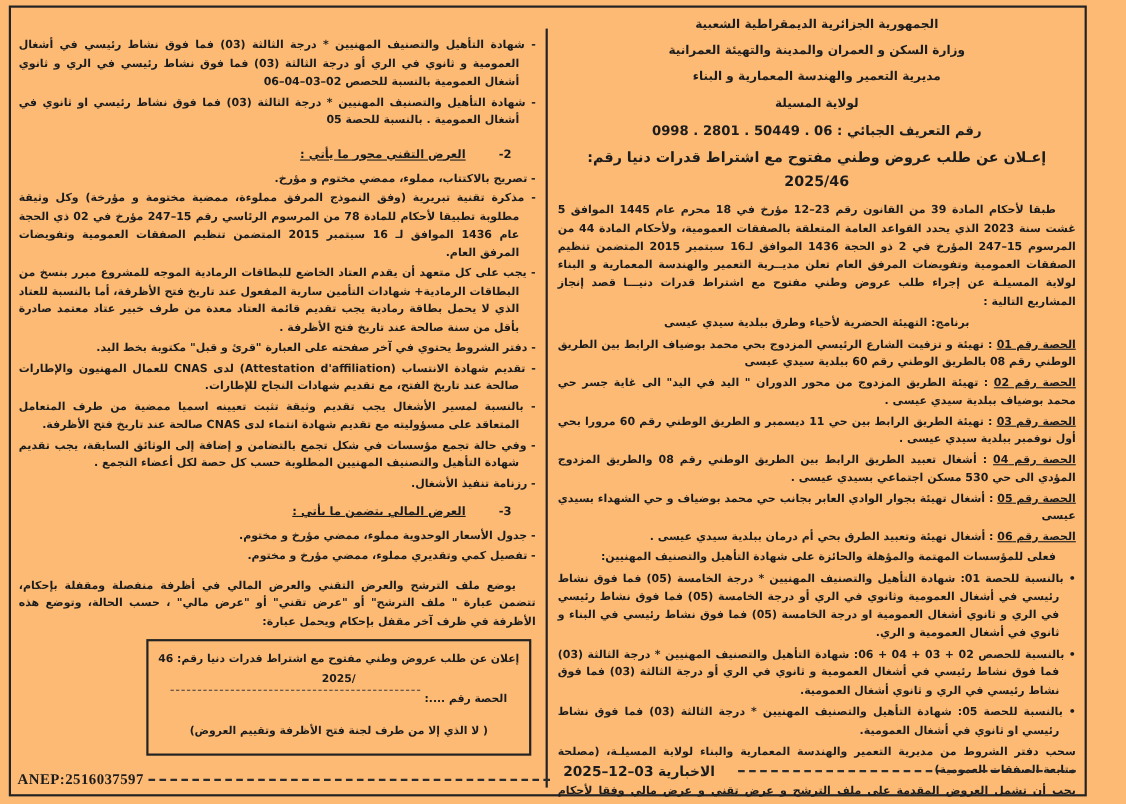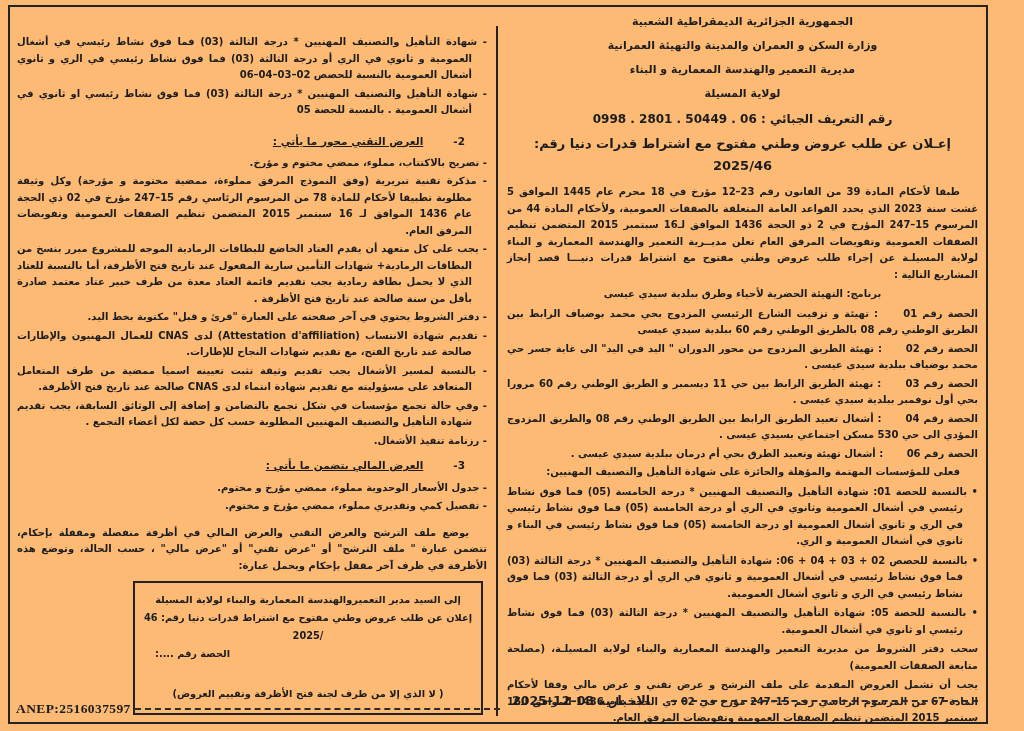--- a/index.html
+++ b/index.html
@@ -15,32 +15,32 @@
   .col-right{left:507px;top:13px;width:471px;}
   .col-left{left:17px;top:34px;width:470px;}
 
   .hdr-line{text-align:center;font-size:11px;margin-bottom:6px;}
   .nif{text-align:center;font-size:12px;margin-bottom:4px;}
   .title{text-align:center;font-size:13px;margin:3px 0 8px;}
   .para{margin:0 0 3px;text-align:justify;}
   .indent{text-indent:18px;}
   .center{text-align:center;}
   .lot{margin:0 0 2px;text-align:justify;}
-  .lot-label{margin-left:20px;}
+  .lot-label{text-decoration:underline;}
   .hang{padding-right:15px;text-indent:-15px;text-align:justify;margin:0 0 2px;}
   .bullet{margin:3px 0;}
   .sec{margin:8px 22px 5px 0;font-size:10.5px;}
   .sec .num{display:inline-block;margin-left:30px;}
   .u{text-decoration:underline;}
 
   .env-box{
     width:330px;margin:7px 4px 9px auto;border:2px solid #232323;
     padding:8px 8px 10px;text-align:center;font-size:9.8px;line-height:1.85;
   }
-  .box-lot-row{display:flex;direction:rtl;align-items:flex-end;padding:0 12px;gap:4px;flex-direction:column;}
+  .box-lot-row{display:flex;direction:rtl;align-items:flex-start;padding:0 12px;gap:4px;}
   .dot-fill{flex:1;border-bottom:1.5px dashed #3a3a3a;height:0;margin-bottom:5px;}
   .box-warning{margin-top:11px;}
 
   .np-footer{position:absolute;left:512px;top:693px;width:466px;display:flex;direction:ltr;align-items:center;gap:17px;}
   .np-text{direction:rtl;font-weight:bold;font-size:12.5px;white-space:nowrap;}
   .np-text span{margin-right:4px;}
   .dash-fill{flex:1;border-top:2px dashed #2c2c2c;height:0;}
   .anep-footer{position:absolute;left:16px;top:701px;width:484px;display:flex;direction:ltr;align-items:center;gap:4px;}
   .anep-text{font-family:"Liberation Serif",serif;font-weight:bold;font-size:13.5px;letter-spacing:.4px;white-space:nowrap;}
 </style>
@@ -59,20 +59,21 @@
     <div class="nif">رقم التعريف الجبائي : 06 . 50449 . 2801 . 0998</div>
     <div class="title">إعـلان عن طلب عروض وطني مفتوح مع اشتراط قدرات دنيا رقم:  2025/46</div>
 
     <p class="para indent">طبقا لأحكام المادة 39 من القانون رقم 23–12 مؤرخ في 18 محرم عام 1445 الموافق 5 غشت سنة 2023 الذي يحدد القواعد العامة المتعلقة بالصفقات العمومية، ولأحكام المادة 44 من المرسوم 15–247 المؤرخ في 2 ذو الحجة 1436 الموافق لـ16 سبتمبر 2015 المتضمن تنظيم الصفقات العمومية وتفويضات المرفق العام تعلن مديــرية التعمير والهندسة المعمارية و البناء لولاية المسيلـة عن إجراء طلب عروض وطني مفتوح مع اشتراط قدرات دنيـــا قصد إنجاز المشاريع التالية :</p>
     <div class="para center">برنامج: التهيئة الحضرية لأحياء وطرق ببلدية سيدي عيسى</div>
 
     <div class="lot"><span class="lot-label">الحصة رقم 01</span><span> : تهيئة و تزفيت الشارع الرئيسي المزدوج بحي محمد بوضياف الرابط بين الطريق الوطني رقم 08 بالطريق الوطني رقم 60 ببلدية سيدي عيسى</span></div>
     <div class="lot"><span class="lot-label">الحصة رقم 02</span><span> : تهيئة الطريق المزدوج من محور الدوران " اليد في اليد" الى غاية جسر حي محمد بوضياف ببلدية سيدي عيسى .</span></div>
     <div class="lot"><span class="lot-label">الحصة رقم 03</span><span> : تهيئة الطريق الرابط بين حي 11 ديسمبر و الطريق الوطني رقم 60 مرورا بحي أول نوفمبر ببلدية سيدي عيسى .</span></div>
     <div class="lot"><span class="lot-label">الحصة رقم 04</span><span> : أشغال تعبيد الطريق الرابط بين الطريق الوطني رقم 08 والطريق المزدوج المؤدي الى حي 530 مسكن اجتماعي بسيدي عيسى .</span></div>
+    <div class="lot"><span class="lot-label">الحصة رقم 05</span><span> : أشغال تهيئة بجوار الوادي العابر بجانب حي محمد بوضياف و حي الشهداء بسيدي عيسى</span></div>
     <div class="lot"><span class="lot-label">الحصة رقم 06</span><span> : أشغال تهيئة وتعبيد الطرق بحي أم درمان ببلدية سيدي عيسى .</span></div>
 
     <p class="para indent">فعلى للمؤسسات المهتمة والمؤهلة والحائزة على شهادة التأهيل والتصنيف المهنيين:</p>
 
     <div class="hang bullet">•  بالنسبة للحصة 01: شهادة التأهيل والتصنيف المهنيين * درجة الخامسة (05) فما فوق نشاط رئيسي في أشغال العمومية وثانوي في الري أو درجة الخامسة (05) فما فوق نشاط رئيسي في الري و ثانوي أشغال العمومية او درجة الخامسة (05) فما فوق نشاط رئيسي في البناء و ثانوي في أشغال العمومية و الري.</div>
     <div class="hang bullet">•  بالنسبة للحصص 02 + 03 + 04 + 06: شهادة التأهيل والتصنيف المهنيين * درجة الثالثة (03) فما فوق نشاط رئيسي في أشغال العمومية و ثانوي في الري أو درجة الثالثة (03) فما فوق نشاط رئيسي في الري و ثانوي أشغال العمومية.</div>
     <div class="hang bullet">•  بالنسبة للحصة 05: شهادة التأهيل والتصنيف المهنيين * درجة الثالثة (03) فما فوق نشاط رئيسي او ثانوي في أشغال العمومية.</div>
 
     <p class="para">سحب دفتر الشروط من مديرية التعمير والهندسة المعمارية والبناء لولاية المسيلـة، (مصلحة متابعة الصفقات العمومية)</p>
     <p class="para">يجب أن تشمل العروض المقدمة على ملف الترشح و عرض تقني و عرض مالي وفقا لأحكام المادة 67 من المرسوم الرئاسي رقم 15–247 مؤرخ في 02 ذي الحجة عام 1436 الموافق لـ16 سبتمبر 2015 المتضمن تنظيم الصفقات العمومية وتفويضات المرفق العام.</p>
@@ -95,21 +96,20 @@
     <div class="hang">- رزنامة تنفيذ الأشغال.</div>
 
     <div class="sec"><span class="num">3-</span><span class="u">العرض المالي يتضمن ما يأتي :</span></div>
 
     <div class="hang">- جدول الأسعار الوحدوية مملوء، ممضي مؤرخ و مختوم.</div>
     <div class="hang" style="margin-bottom:10px;">- تفصيل كمي وتقديري مملوء، ممضي مؤرخ و مختوم.</div>
 
     <p class="para indent">يوضع ملف الترشح والعرض التقني والعرض المالي في أظرفة منفصلة ومقفلة بإحكام، تتضمن عبارة " ملف الترشح" أو "عرض تقني" أو "عرض مالي" ، حسب الحالة، وتوضع هذه الأظرفة في ظرف آخر مقفل بإحكام ويحمل عبارة:</p>
 
     <div class="env-box">
-      <div>إلى السيد مدير التعميروالهندسة المعمارية والبناء لولاية المسيلة</div>
       <div>إعلان عن طلب عروض وطني مفتوح مع اشتراط قدرات دنيا رقم: 46 /2025</div>
       <div class="box-lot-row">
         <span>الحصة رقم ....:</span>
         <span class="dot-fill"></span>
       </div>
       <div class="box-warning">( لا الذي إلا من طرف لجنة فتح الأظرفة وتقييم العروض)</div>
     </div>
 
   </div>
 

